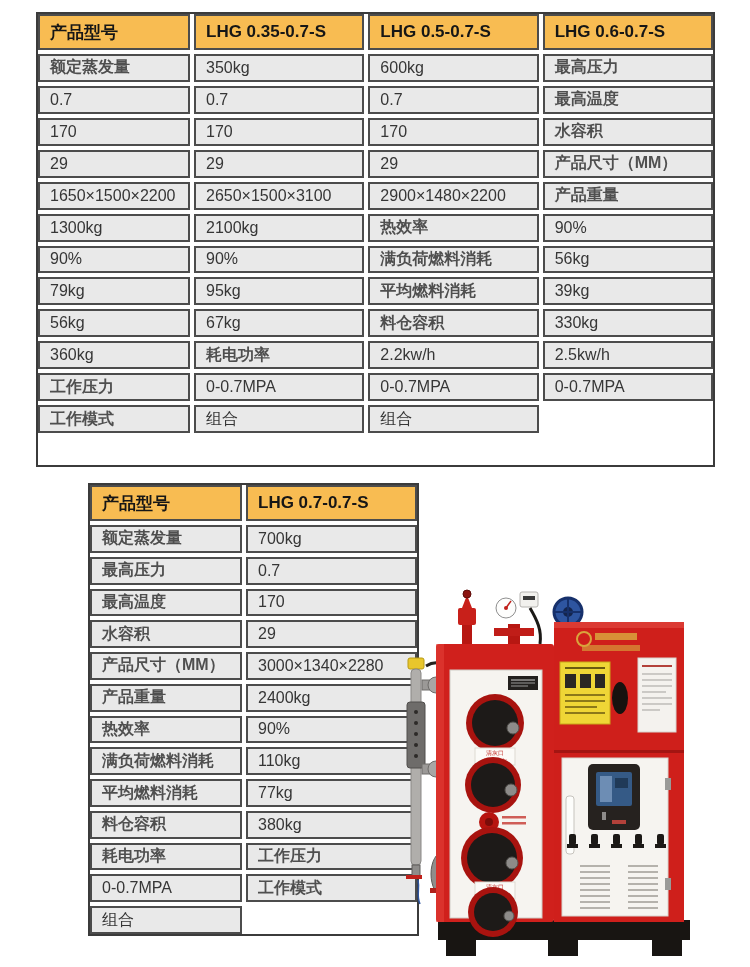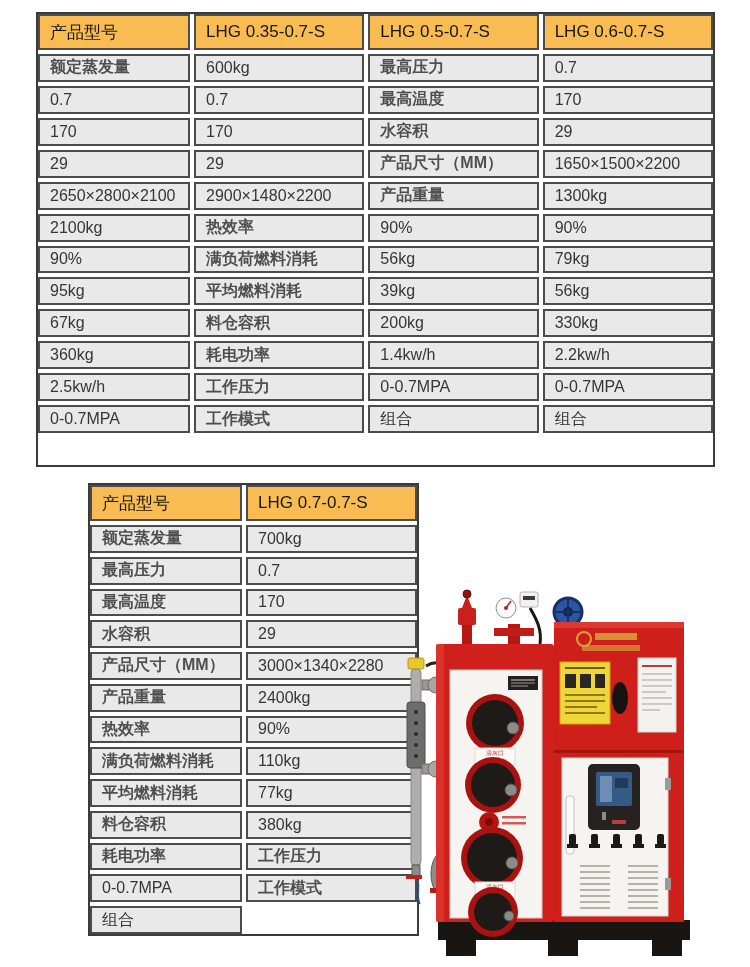--- a/index.html
+++ b/index.html
@@ -16,74 +16,73 @@
     grid-template-columns:152px 1fr 1fr 1fr;grid-template-rows:36px repeat(13,1fr);}
   #table-bottom{left:88px;top:483px;width:331px;height:453px;
     grid-template-columns:152px 1fr;grid-template-rows:36px repeat(13,1fr);}
   .cell{
     box-sizing:border-box;border:2px solid var(--cell_border,#4c4c4c);
     background:var(--cell_bg,#e9e9e9);display:flex;align-items:center;
     padding:0 10px;font-size:16px;color:var(--value_text,#363636);
     white-space:nowrap;overflow:hidden;
   }
   .cell.hdr{
-    background:var(--header_bg,#f8bc52);font-weight:normal;font-size:17px;
+    background:var(--header_bg,#f8bc52);font-weight:bold;font-size:17px;
     color:var(--header_text,#161616);
   }
   .cell.lbl{font-weight:bold;color:var(--label_text,#4f4f4f);}
   #boiler-photo{position:absolute;left:396px;top:582px;width:354px;height:385px;}
   svg text{font-family:"Liberation Sans","DejaVu Sans",sans-serif;}
 </style>
 </head>
 <body>
 
 <div id="table-top" class="spec-table">
     <div class="cell hdr">产品型号</div>
     <div class="cell hdr">LHG 0.35-0.7-S</div>
     <div class="cell hdr">LHG 0.5-0.7-S</div>
     <div class="cell hdr">LHG 0.6-0.7-S</div>
     <div class="cell lbl">额定蒸发量</div>
+    <div class="cell val">350kg</div>
     <div class="cell val">600kg</div>
     <div class="cell lbl">最高压力</div>
     <div class="cell val">0.7</div>
     <div class="cell val">0.7</div>
     <div class="cell val">0.7</div>
     <div class="cell lbl">最高温度</div>
     <div class="cell val">170</div>
     <div class="cell val">170</div>
     <div class="cell val">170</div>
     <div class="cell lbl">水容积</div>
     <div class="cell val">29</div>
     <div class="cell val">29</div>
     <div class="cell val">29</div>
     <div class="cell lbl">产品尺寸（MM）</div>
     <div class="cell val">1650×1500×2200</div>
-    <div class="cell val">2650×2800×2100</div>
+    <div class="cell val">2650×1500×3100</div>
     <div class="cell val">2900×1480×2200</div>
     <div class="cell lbl">产品重量</div>
     <div class="cell val">1300kg</div>
     <div class="cell val">2100kg</div>
     <div class="cell lbl">热效率</div>
     <div class="cell val">90%</div>
     <div class="cell val">90%</div>
     <div class="cell val">90%</div>
     <div class="cell lbl">满负荷燃料消耗</div>
     <div class="cell val">56kg</div>
     <div class="cell val">79kg</div>
     <div class="cell val">95kg</div>
     <div class="cell lbl">平均燃料消耗</div>
     <div class="cell val">39kg</div>
     <div class="cell val">56kg</div>
     <div class="cell val">67kg</div>
     <div class="cell lbl">料仓容积</div>
-    <div class="cell val">200kg</div>
     <div class="cell val">330kg</div>
     <div class="cell val">360kg</div>
     <div class="cell lbl">耗电功率</div>
-    <div class="cell val">1.4kw/h</div>
     <div class="cell val">2.2kw/h</div>
     <div class="cell val">2.5kw/h</div>
     <div class="cell lbl">工作压力</div>
     <div class="cell val">0-0.7MPA</div>
     <div class="cell val">0-0.7MPA</div>
     <div class="cell val">0-0.7MPA</div>
     <div class="cell lbl">工作模式</div>
     <div class="cell val">组合</div>
     <div class="cell val">组合</div>
   </div>

